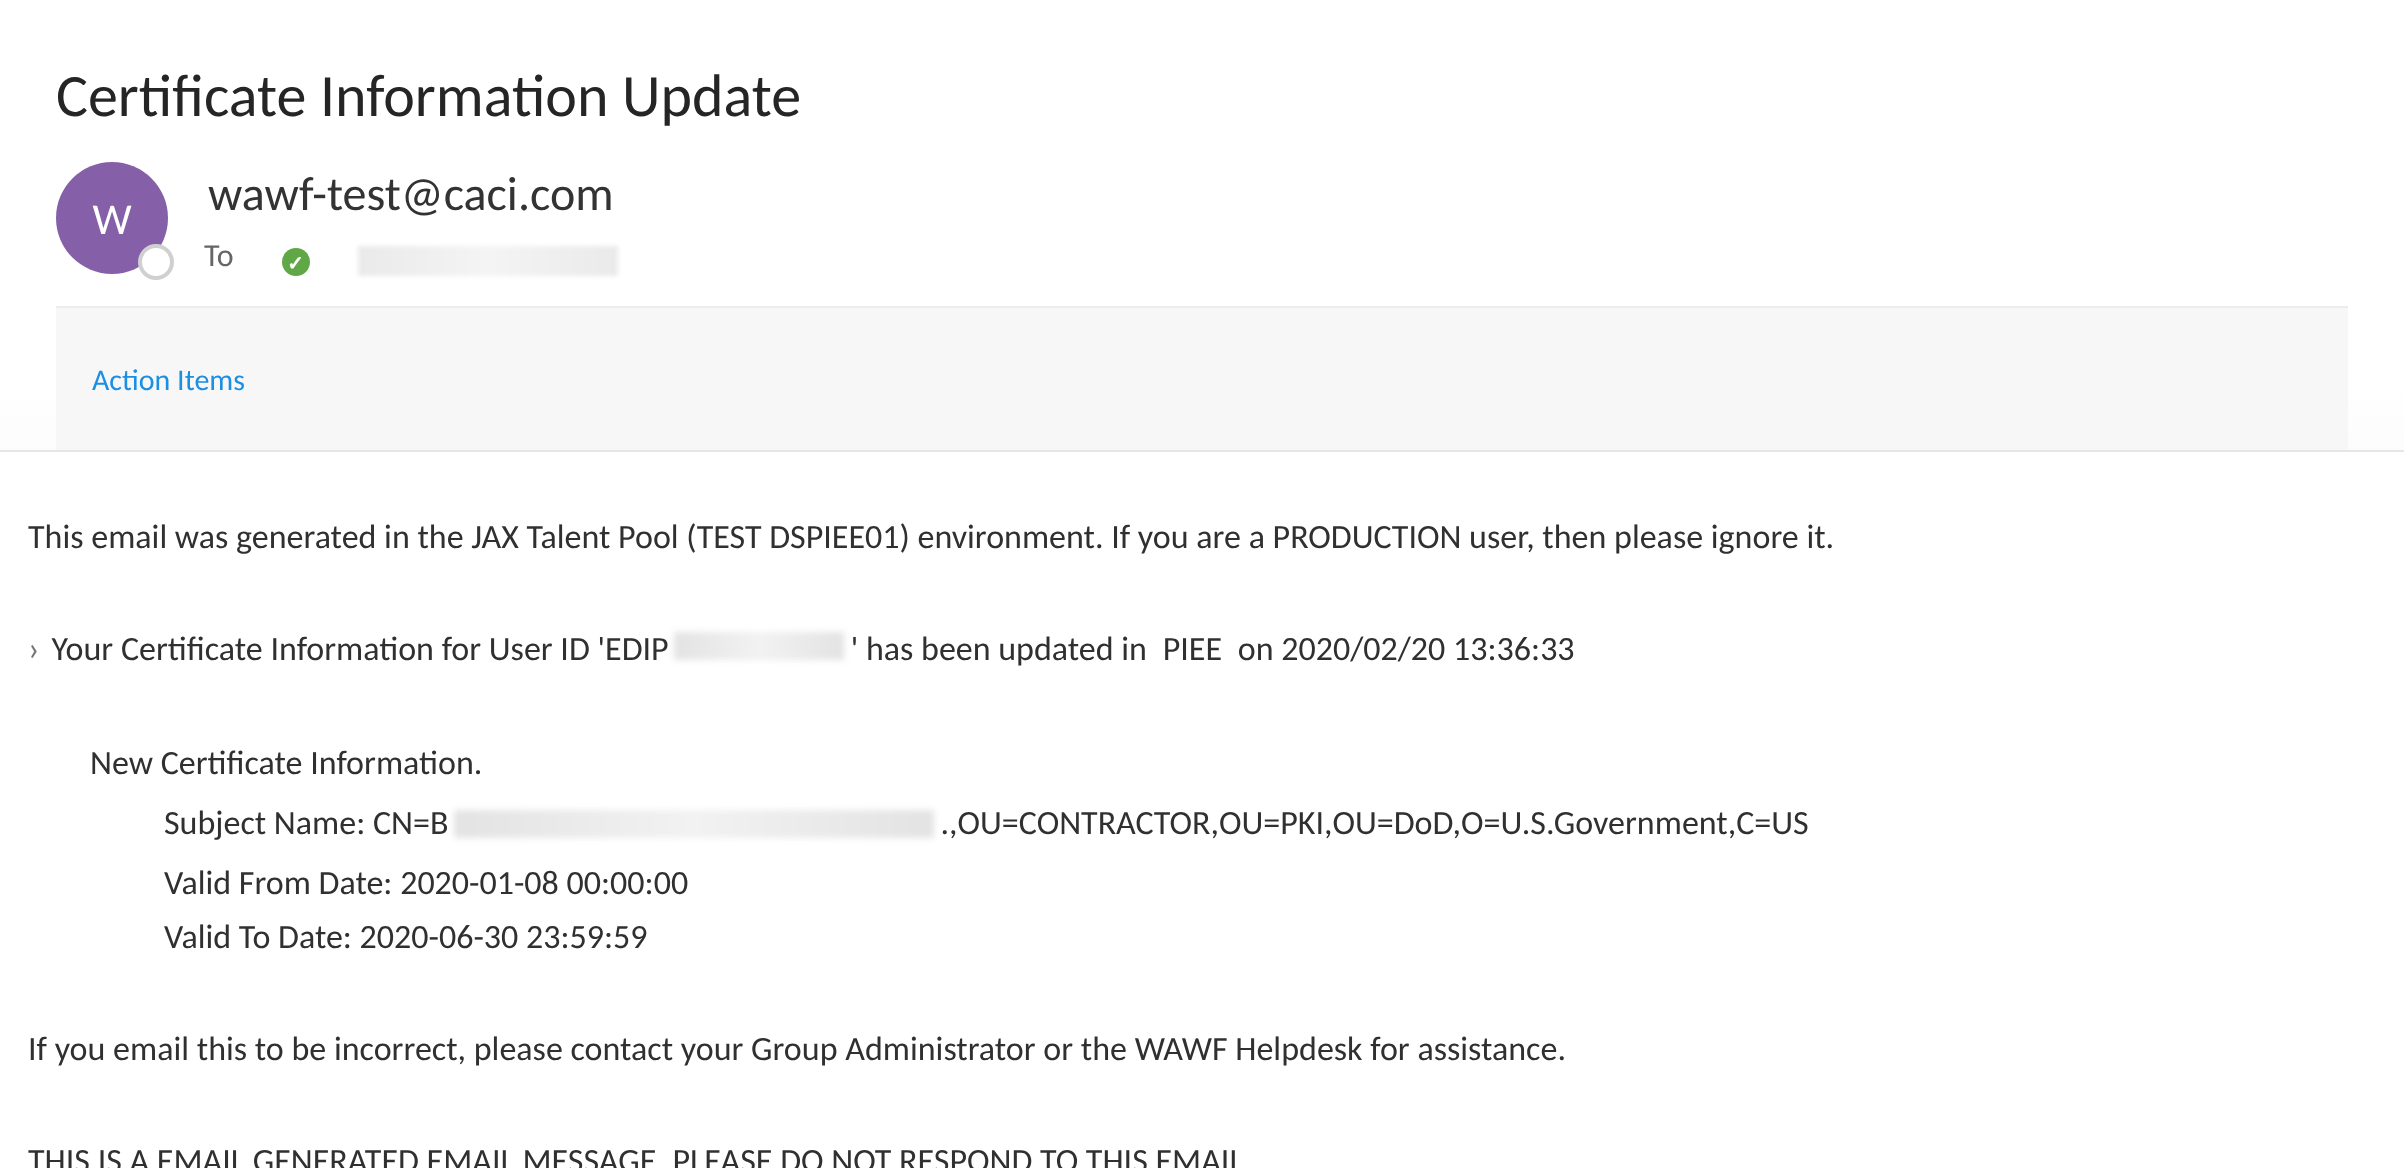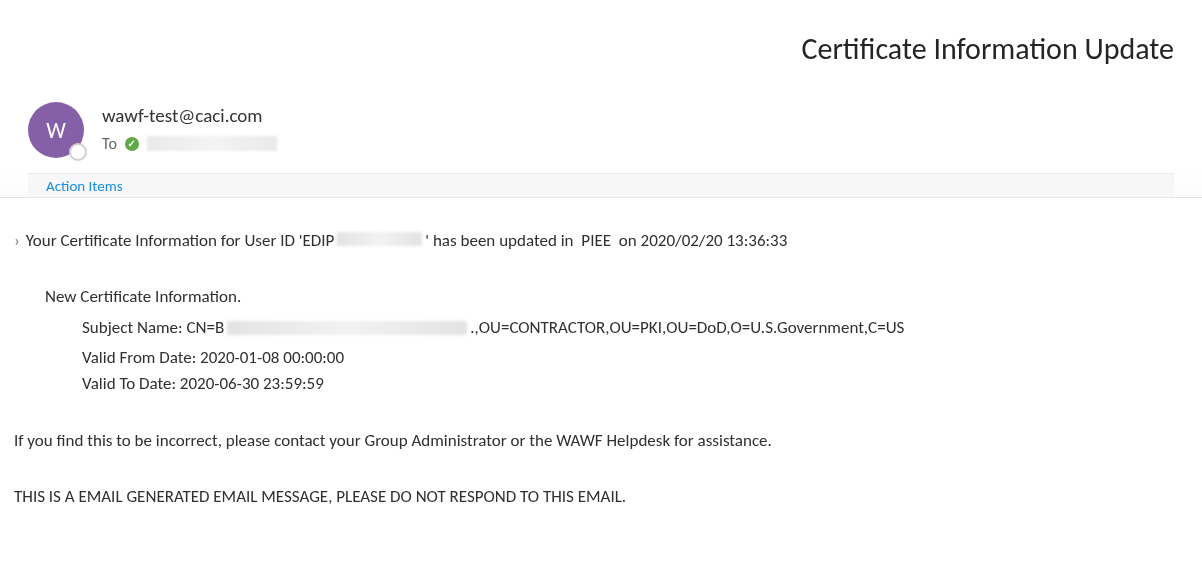--- a/index.html
+++ b/index.html
@@ -13,61 +13,60 @@
     .container { padding: 0; }
     .header-area {
       border-bottom: 1px solid #e6e6e6;
       padding: 30px 28px 0 28px;
       background: linear-gradient(#fff 85%, #fcfcfc);
     }
     .subject {
       font-size: 30px;
       font-weight: 400;
       color: #252525;
-      margin-bottom: 35px;
-      text-align: right;
+      margin-bottom: 14px;
     }
     .sender-row {
       display: flex;
       align-items: flex-start;
       gap: 18px;
       margin-bottom: 15px;
     }
     .avatar-wrap { position: relative; width: 56px; height: 56px; }
     .avatar {
       width: 56px; height: 56px; border-radius: 50%;
       background: #8560a8;
       display: flex; align-items: center; justify-content: center;
       color: #fff; font-size: 22px;
     }
     .presence-ring {
       position: absolute; right: -3px; bottom: -3px;
       width: 18px; height: 18px; border-radius: 50%;
       background: #fff; border: 2px solid #d0d0d0;
     }
     .sender-info { padding-top: 2px; }
-    .sender-email { font-size: 19px; color: #333; }
+    .sender-email { font-size: 24px; color: #333; text-align: center; }
     .to-line {
-      display: flex; align-items: center; gap: 8px;
+      display: flex; align-items: flex-end; gap: 24px;
       margin-top: 7px; font-size: 16px; color: #666;
     }
     .check-icon {
       width: 14px; height: 14px; border-radius: 50%;
       background: #5fa845; display: inline-flex;
       align-items: center; justify-content: center;
       color: #fff; font-size: 10px; font-weight: bold;
     }
     .redact-small {
       width: 130px; height: 15px;
       background: linear-gradient(90deg,#eaeaea,#f4f4f4,#eaeaea);
       filter: blur(1px);
     }
     .action-bar {
       background: #f7f7f7;
-      padding: 1px 18px;
+      padding: 25px 18px;
       margin-top: 10px;
       border-top: 1px solid #ececec;
     }
     .action-link { color: #1a8fe3; font-size: 15px; }
     .body-area { padding: 30px 14px 20px 14px; line-height: 1.55; }
     .para { margin-bottom: 30px; }
     .cert-line {
       display: flex; align-items: baseline; flex-wrap: wrap; gap: 0;
       margin-bottom: 30px;
     }
@@ -116,20 +115,21 @@
       </div>
     </div>
 
     <div class="action-bar">
       <span class="action-link">Action Items</span>
     </div>
   </div>
 
   <div class="body-area">
 
+    <div class="para">This email was generated in the JAX Talent Pool (TEST DSPIEE01) environment. If you are a PRODUCTION user, then please ignore it.</div>
 
     <div class="cert-line">
       <span class="lead-bullet">›</span>
       <span>Your Certificate Information for User ID 'EDIP</span>
       <span class="redact-inline"></span>
       <span>' has been updated in</span>
       <span>&nbsp;</span>
       <span class="piee">PIEE</span>
       <span>&nbsp;</span>
       <span>on 2020/02/20 13:36:33</span>
@@ -141,19 +141,19 @@
         <div class="cert-row">
           <span>Subject Name: CN=B</span>
           <span class="redact-subj"></span>
           <span>.,OU=CONTRACTOR,OU=PKI,OU=DoD,O=U.S.Government,C=US</span>
         </div>
         <div>Valid From Date: 2020-01-08 00:00:00</div>
         <div>Valid To Date: 2020-06-30 23:59:59</div>
       </div>
     </div>
 
-    <div class="para">If you find this to be incorrect, please contact your Group Administrator or the WAWF Helpdesk for assistance.</div>
+    <div class="para">If you email this to be incorrect, please contact your Group Administrator or the WAWF Helpdesk for assistance.</div>
 
     <div>THIS IS A EMAIL GENERATED EMAIL MESSAGE, PLEASE DO NOT RESPOND TO THIS EMAIL.</div>
 
   </div>
 
 </div>
 
 </body></html>

